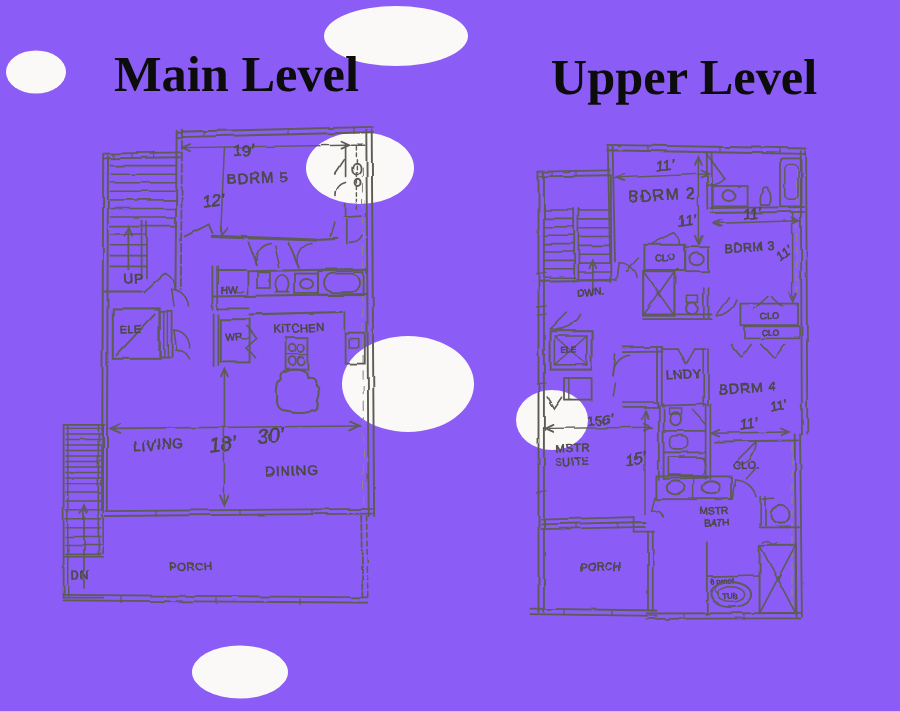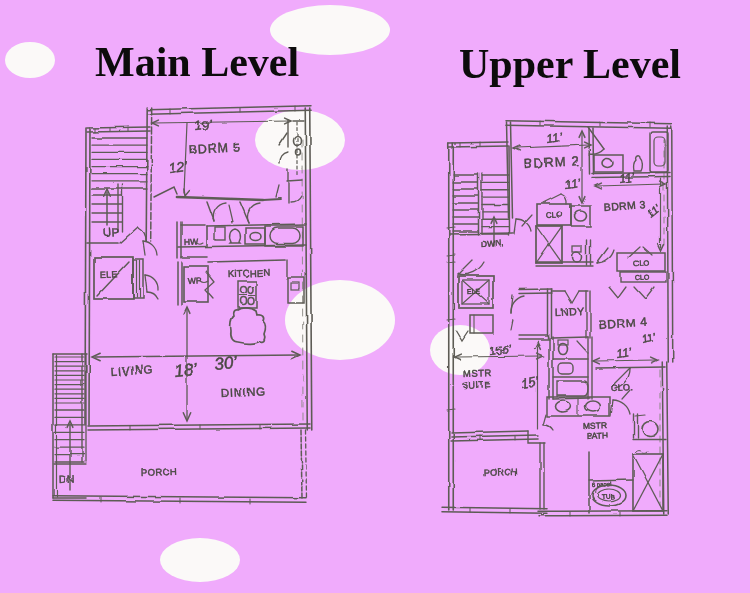--- a/index.html
+++ b/index.html
@@ -1,17 +1,17 @@
 <!DOCTYPE html>
 <html><head>
 <meta charset="utf-8">
 <title>Floor Plans</title>
 <style>
 html,body{margin:0;padding:0;background:#fefdfd;}
-#page{width:750px;height:593px;position:relative;overflow:hidden;background:#f0abfc;font-family:"Liberation Sans",sans-serif;}
+#page{width:750px;height:593px;position:relative;overflow:hidden;background:#8b5cf6;font-family:"Liberation Sans",sans-serif;}
 svg{position:absolute;top:0;left:0;}
 </style>
 </head>
 <body>
 
 <div id="page">
 <svg width="750" height="593" viewBox="0 0 750 593">
 <defs>
 <filter id="scanfx" x="-3%" y="-3%" width="106%" height="106%">
 <feTurbulence type="fractalNoise" baseFrequency="0.045" numOctaves="2" seed="7" result="n"></feTurbulence>

